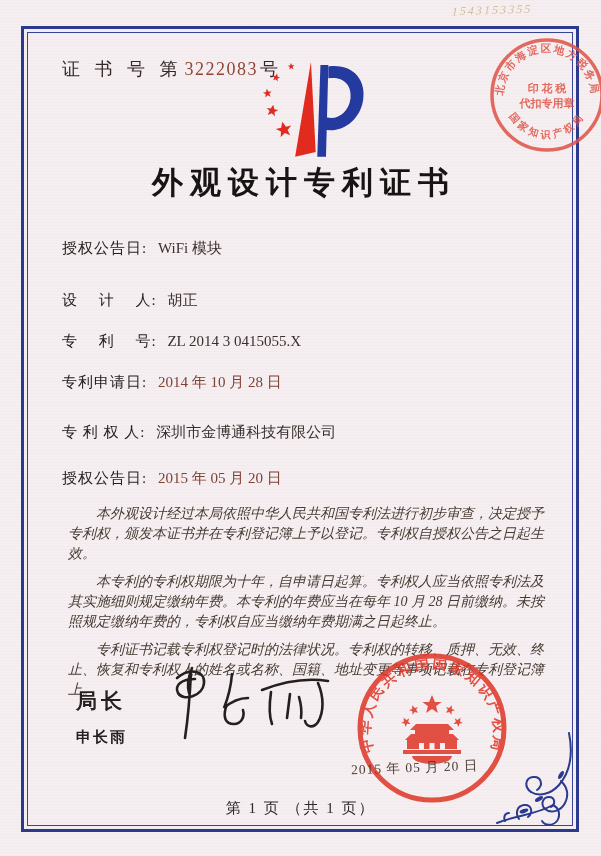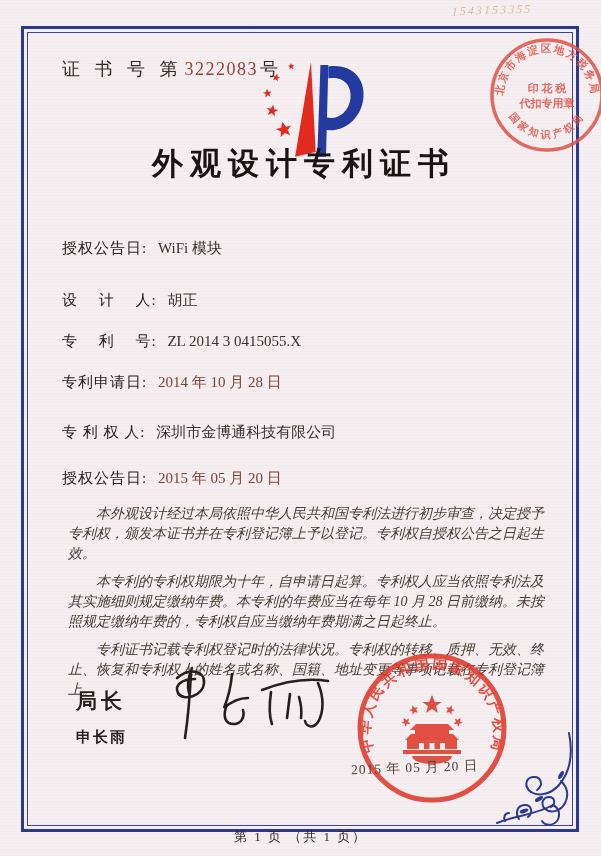--- a/index.html
+++ b/index.html
@@ -17,21 +17,21 @@
   .cert-line{position:absolute;left:62px;top:57px;font-size:18px;color:#322a28;letter-spacing:5px;white-space:nowrap;}
   .cert-line .num{color:#8e4537;letter-spacing:1.5px;margin:0 2px;}
   
   .faint{position:absolute;left:452px;top:3px;font-size:12px;color:rgba(193,148,82,0.55);
     letter-spacing:2px;transform:skewX(-14deg) rotate(-2deg);white-space:nowrap;}
   
   .logo{position:absolute;left:247px;top:57px;width:120px;height:106px;}
   
   .tax-stamp{position:absolute;left:487px;top:35px;width:120px;height:120px;}
   
-  .title{position:absolute;left:50%;top:143px;transform:translateX(-50%);
+  .title{position:absolute;left:50%;top:162px;transform:translateX(-50%);
     font-size:31px;font-weight:bold;color:#181414;letter-spacing:7px;white-space:nowrap;padding-left:7px;}
   
   .field{position:absolute;left:62px;font-size:15px;color:#26211f;white-space:nowrap;}
   .field .flabel{letter-spacing:1px;}
   .field .fvalue{margin-left:7px;margin-top:7px;}
   .fvalue.warm{color:#7d4233;}
   .fvalue.dark{color:#38302d;}
   
   .body-text{position:absolute;left:60px;top:496px;width:492px;font-size:14px;line-height:20px;
     color:#463a32;text-align:justify;font-style:italic;}
@@ -40,22 +40,22 @@
   .sig-role{position:absolute;left:76px;top:687px;font-size:21px;font-weight:700;letter-spacing:4px;color:#262121;}
   .sig-name{position:absolute;left:76px;top:728px;font-size:15px;font-weight:600;letter-spacing:2px;color:#262121;}
   .sig-script{position:absolute;left:166px;top:660px;width:178px;height:96px;}
   
   .big-seal{position:absolute;left:355px;top:651px;width:154px;height:154px;opacity:.93;}
   .seal-date{position:absolute;left:351px;top:759px;font-size:13.5px;color:#4c3c34;letter-spacing:1px;
     transform:rotate(-2deg);white-space:nowrap;}
   
   .flourish{position:absolute;left:491px;top:731px;width:88px;height:100px;}
   
-  .footer{position:absolute;left:50%;top:828px;transform:translateX(-50%);
-    font-size:13px;letter-spacing:2px;color:#2f2928;white-space:nowrap;}
+  .footer{position:absolute;left:50%;top:799px;transform:translateX(-50%);
+    font-size:15px;letter-spacing:2px;color:#2f2928;white-space:nowrap;}
   svg text{font-family:"Liberation Serif","DejaVu Serif",serif;}
 </style>
 </head>
 <body>
 
 <div id="page">
 
   <div class="faint">1543153355</div>
 
   <div class="frame-outer">

